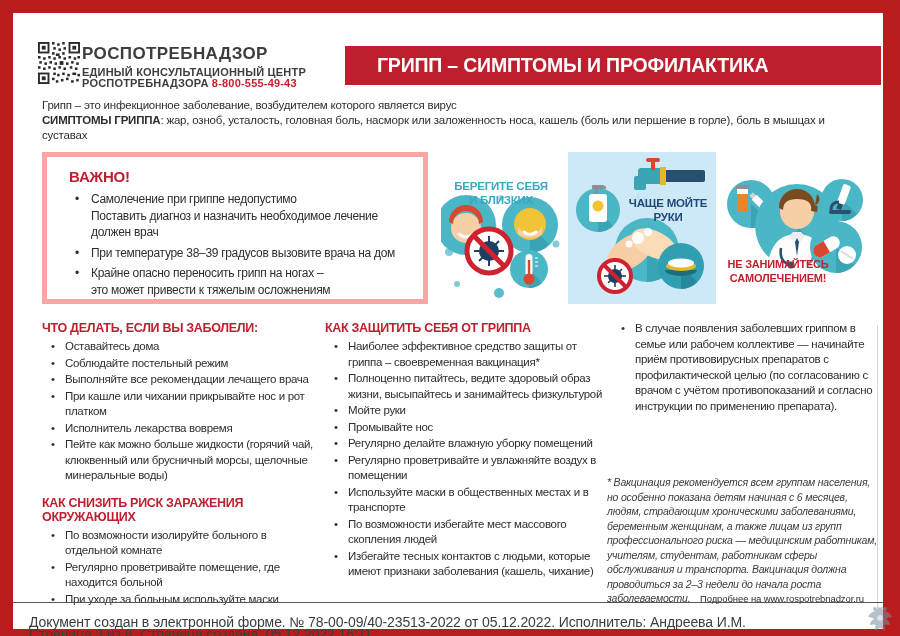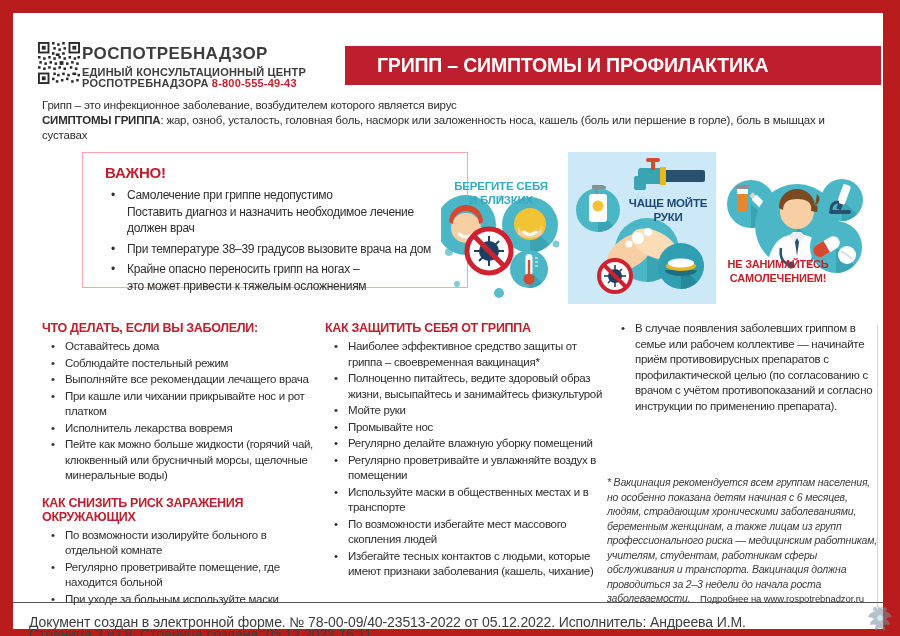--- a/index.html
+++ b/index.html
@@ -16,21 +16,21 @@
   .brand-phone { color:#c4202e; }
   .banner { position:absolute; left:332px; top:33px; width:536px; height:39px;
             background:#bf1e2e; color:#fff; font-weight:bold; font-size:19.5px;
             line-height:39px; padding-left:32px; letter-spacing:-0.2px; white-space:nowrap; }
 
   
   .intro { position:absolute; left:29px; top:85px; width:830px; font-size:11.5px; color:#2e2e2e; line-height:15px; letter-spacing:-0.2px; }
   .intro b { font-weight:bold; }
 
   
-  .important { position:absolute; left:29px; top:139px; width:386px; height:136px; border:1px solid #fca5a5; background:#fff;margin-left:40px; }
+  .important { position:absolute; left:29px; top:139px; width:386px; height:152px; border:5px solid #fca5a5; background:#fff; }
   .important-title { margin:11px 0 6px 22px; font-size:15px; font-weight:bold; color:#bf1e2e; letter-spacing:-0.2px; }
   .important ul { list-style:none; padding-left:44px; padding-right:24px; }
   .important li { position:relative; font-size:12px; line-height:16.5px; color:#2e2e2e; margin-bottom:4px; white-space:pre-line; letter-spacing:-0.3px; }
   .important li::before { content:"•"; position:absolute; left:-16px; color:#2e2e2e; }
 
   
   .panel { position:absolute; top:139px; }
   .panel1 { left:428px; width:122px; height:155px; }
   .panel2 { left:555px; width:148px; height:152px; background:#cde8f7; }
   .panel3 { left:710px; width:172px; height:155px; }

